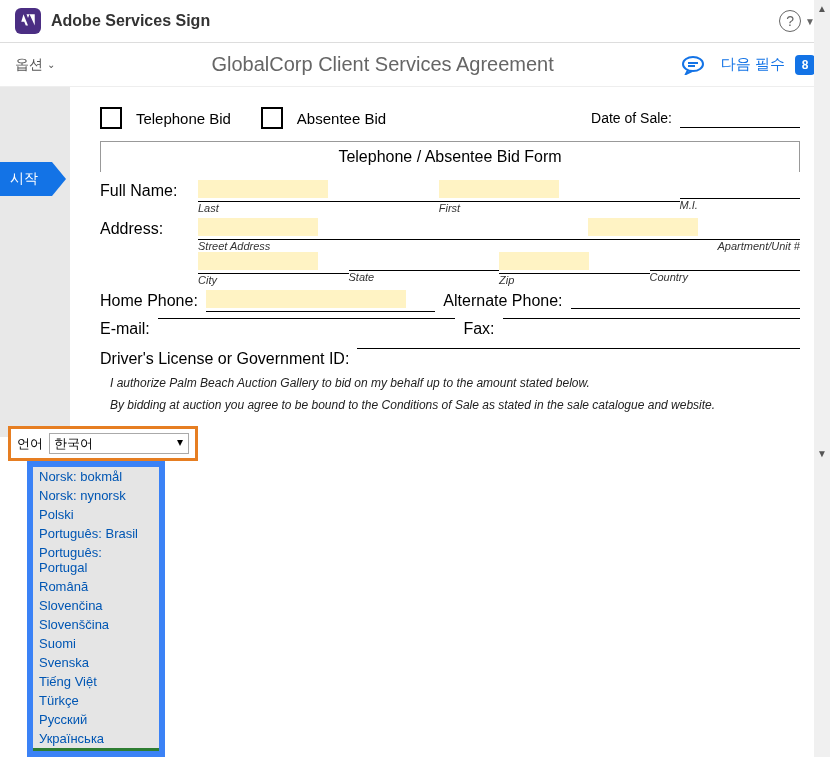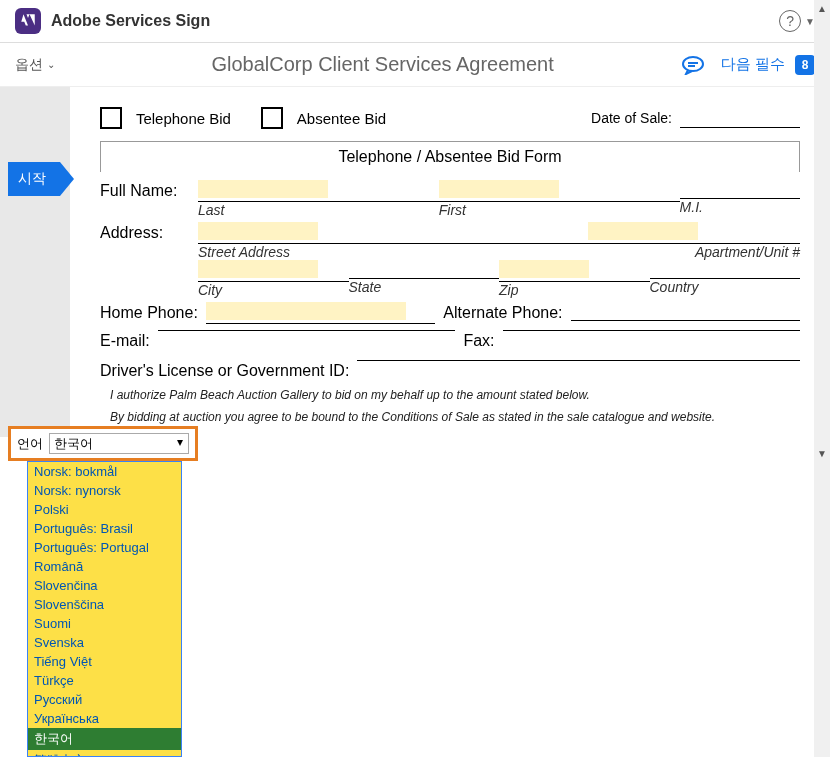--- a/index.html
+++ b/index.html
@@ -15,53 +15,53 @@
 
 .doc-header { display: flex; align-items: center; padding: 10px 15px; border-bottom: 1px solid #eee; }
 .options-btn { font-size: 14px; color: #555; cursor: pointer; margin-right: 30px; display: flex; align-items: center; gap: 4px; }
 .doc-title { font-size: 20px; color: #666; font-weight: 300; flex: 1; text-align: center; }
 .comment-icon { width: 26px; height: 20px; margin-right: 15px; }
 .next-required { color: #1373E6; font-size: 15px; margin-right: 10px; }
 .badge { background: #1373E6; color: #fff; border-radius: 4px; width: 20px; height: 20px; display: inline-flex; align-items: center; justify-content: center; font-size: 12px; font-weight: bold; }
 
 .main-area { display: flex; height: 350px; position: relative; }
 .left-sidebar { width: 70px; background: #e8e8e8; position: relative; }
-.start-tab { position: absolute; top: 75px; left: 8px; background: #1373E6; color: #fff; padding: 8px 14px 8px 10px; font-size: 14px; }
+.start-tab { position: absolute; top: 75px; left: 0; background: #1373E6; color: #fff; padding: 8px 14px 8px 10px; font-size: 14px; }
 .start-tab::after { content: ''; position: absolute; right: -14px; top: 0; border-top: 17px solid transparent; border-bottom: 17px solid transparent; border-left: 14px solid #1373E6; }
 
 .form-container { flex: 1; background: #fff; padding: 20px 30px; font-size: 14px; overflow: hidden; }
 .bid-header { display: flex; gap: 30px; margin-bottom: 12px; align-items: center; }
 .checkbox { width: 22px; height: 22px; border: 2px solid #000; margin-right: 10px; display: inline-block; vertical-align: middle; }
 .bid-label { font-size: 15px; vertical-align: middle; }
 .date-sale { margin-left: auto; display: flex; align-items: center; gap: 8px; }
 .underline-field { border-bottom: 1.5px solid #000; min-width: 120px; height: 20px; }
 
 .form-title { text-align: center; font-size: 16px; padding: 6px; border: 1px solid #999; border-bottom: none; margin-bottom: 8px; }
 
 .form-row { display: flex; align-items: flex-start; margin-bottom: 4px; gap: 8px; }
 .form-label { font-size: 16px; min-width: 90px; padding-top: 2px; }
 .field-group { position: relative; }
 .yellow-field { background: #FFF3C4; border: none; height: 18px; display: inline-block; position: relative; }
 .asterisk { color: #D9534F; position: absolute; left: 2px; top: -2px; font-size: 16px; font-weight: bold; }
-.sub-label { font-size: 14px; font-style: italic; color: #333; }
+.sub-label { font-size: 11px; font-style: italic; color: #333; }
 .long-underline { border-bottom: 1px solid #000; width: 100%; }
 
 .fields-grid { flex: 1; }
 .field-cols { display: flex; gap: 0; }
 .col { flex: 1; }
 
 .auth-text { font-size: 12px; font-style: italic; margin-top: 8px; padding-left: 10px; color: #222; }
 
 .lang-footer { position: absolute; bottom: 296px; left: 8px; display: flex; align-items: center; gap: 6px; border: 3px solid #E67E22; padding: 4px 6px; background: #fff; margin-top: 6px; }
 .lang-label { font-size: 13px; }
 .lang-select { font-size: 13px; padding: 2px 20px 2px 4px; border: 1px solid #aaa; background: #fff; appearance: none; position: relative; min-width: 140px; }
 .lang-select-wrap { position: relative; }
 .lang-select-wrap::after { content: '▾'; position: absolute; right: 6px; top: 2px; font-size: 12px; pointer-events: none; }
 
-.lang-dropdown { position: absolute; bottom: 0; left: 27px; width: 155px; background: #fde047; border: 1px solid #3b82f6; max-height: 296px; overflow: hidden; }
+.lang-dropdown { position: absolute; bottom: 0; left: 27px; width: 138px; background: #e5e5e5; border: 6px solid #3b82f6; max-height: 296px; overflow: hidden; }
 .lang-option { padding: 2px 6px; font-size: 13px; color: #0056B3; cursor: pointer; }
 .lang-option.selected { background: #2E7D32; color: #fff; }
 
 .scrollbar { position: absolute; right: 0; top: 0; bottom: 0; width: 16px; background: #f0f0f0; }
 .scroll-arrow-up { width: 16px; height: 16px; display: flex; align-items: center; justify-content: center; font-size: 10px; color: #555; }
 .scroll-arrow-down { position: absolute; bottom: 296px; width: 16px; height: 16px; display: flex; align-items: center; justify-content: center; font-size: 10px; color: #555; }
 </style>
 </head>
 <body>
 

